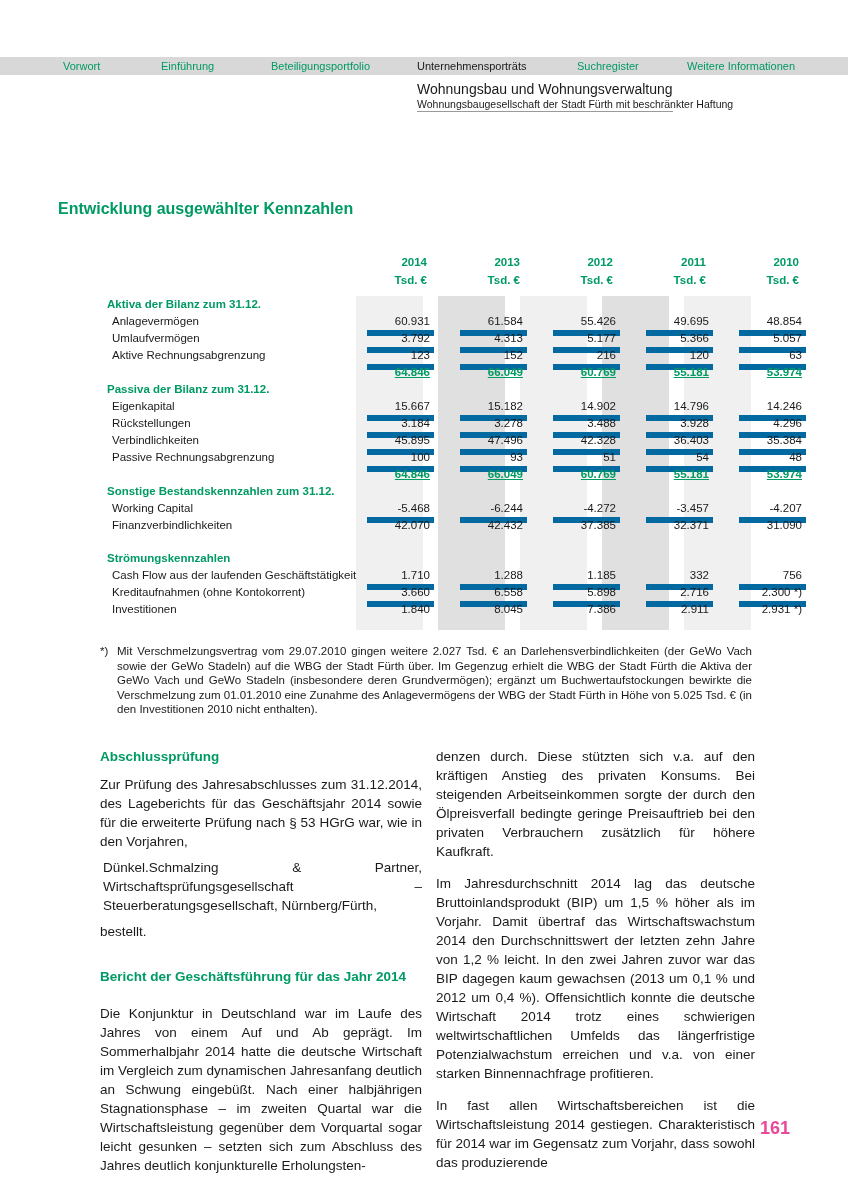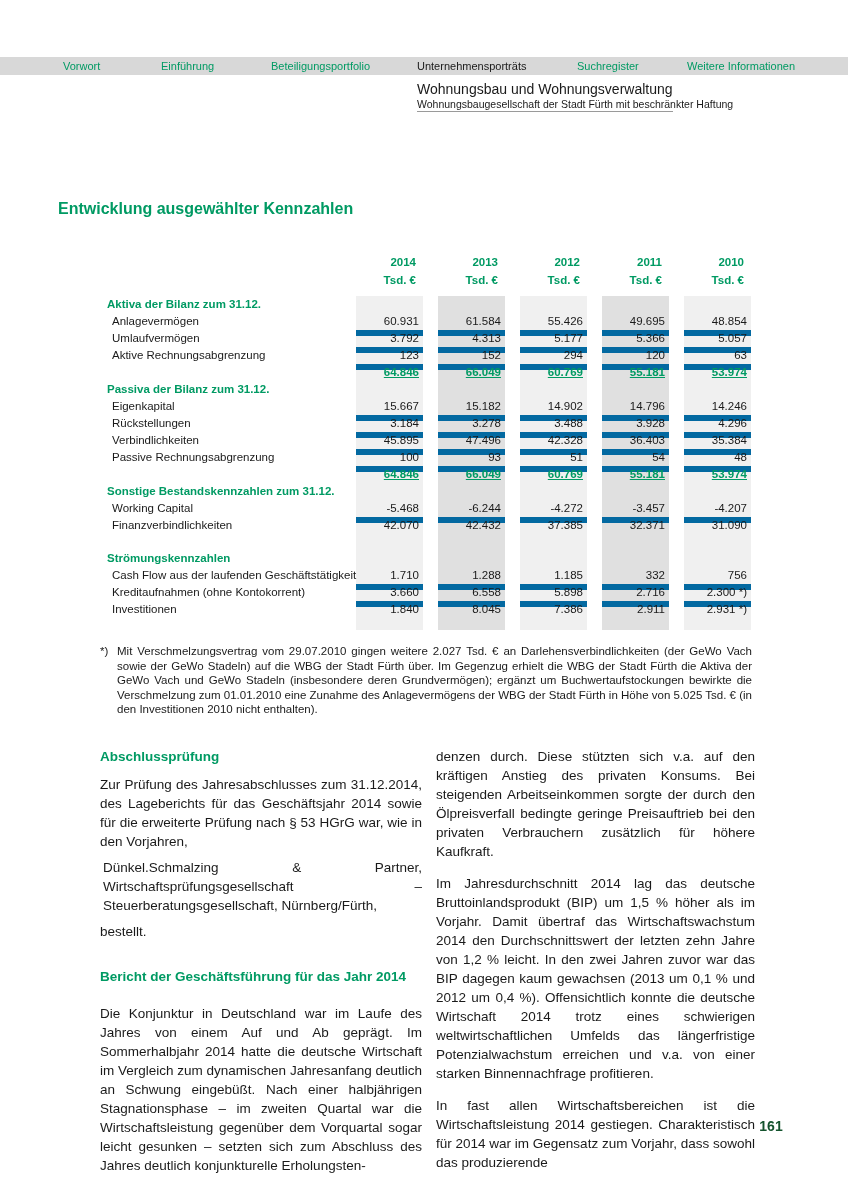--- a/index.html
+++ b/index.html
@@ -19,21 +19,21 @@
 
   
   .title{position:absolute;left:58px;top:200px;margin:0;font-size:16px;font-weight:bold;color:#009a63;}
 
   
   .ktable{position:absolute;left:100px;top:254px;width:651px;}
   .stripe{position:absolute;top:42px;height:334px;width:67px;z-index:0;}
   .s-light{background:#f0f0f0;}
   .s-dark{background:#e0e0e0;}
   .trow{position:relative;z-index:1;display:grid;
-        grid-template-columns:241px 67px 67px 67px 67px 67px;column-gap:15px;height:17px;}
+        grid-template-columns:241px 67px 67px 67px 67px 67px;column-gap:26px;height:17px;}
   .trow.hdr-y{height:18px;}
   .trow.hdr-u{height:24px;}
   .tlabel{font-size:11.5px;line-height:17px;padding-left:12px;white-space:nowrap;overflow:visible;}
   .sectlabel{padding-left:7px;color:#009a63;font-weight:bold;}
   .tval{font-size:11.5px;line-height:17px;text-align:right;padding-right:4px;white-space:nowrap;}
   .ghead{color:#009a63;font-weight:bold;line-height:16px;padding-right:7px;}
   .trow.u .tval{border-bottom:6px solid #0369a1;}
   .trow.total .tval{color:#009a63;font-weight:bold;text-decoration:underline;}
   .trow.blank{height:16px;}
 
@@ -47,22 +47,22 @@
   .tcol{position:absolute;top:747px;font-size:13.5px;line-height:19px;color:#1a1a1a;}
   .tcol.left{left:100px;width:322px;}
   .tcol.right{left:436px;width:319px;}
   .tcol h3{margin:0 0 9px 0;font-size:13.5px;color:#009a63;}
   .tcol p{margin:0 0 7px 0;text-align:justify;}
   .tcol p.cite{margin:0 0 7px 3px;}
   .tcol p.short{text-align:left;margin:0 0 24px 0;}
   .tcol p.para{margin:0 0 13px 0;}
   .tcol h3.second{margin:26px 0 18px 0;}
 
-  .pagenum{position:absolute;left:752px;top:1118px;width:38px;text-align:center;
-           font-size:14px;font-weight:bold;color:#14532d;}
+  .pagenum{position:absolute;left:752px;top:1118px;width:38px;text-align:right;
+           font-size:18px;font-weight:bold;color:#ec4899;}
 </style>
 </head>
 <body>
 
 <div class="page">
 
   <div class="navbar">
     <a class="nav-item" style="left:63px">Vorwort</a>
     <a class="nav-item" style="left:161px">Einführung</a>
     <a class="nav-item" style="left:271px">Beteiligungsportfolio</a>
@@ -116,21 +116,21 @@
       <div class="tval">3.792</div>
       <div class="tval">4.313</div>
       <div class="tval">5.177</div>
       <div class="tval">5.366</div>
       <div class="tval">5.057</div>
     </div>
     <div class="trow u">
       <div class="tlabel">Aktive Rechnungsabgrenzung</div>
       <div class="tval">123</div>
       <div class="tval">152</div>
-      <div class="tval">294</div>
+      <div class="tval">216</div>
       <div class="tval">120</div>
       <div class="tval">63</div>
     </div>
     <div class="trow total">
       <div class="tlabel"></div>
       <div class="tval">64.846</div>
       <div class="tval">66.049</div>
       <div class="tval">60.769</div>
       <div class="tval">55.181</div>
       <div class="tval">53.974</div>

